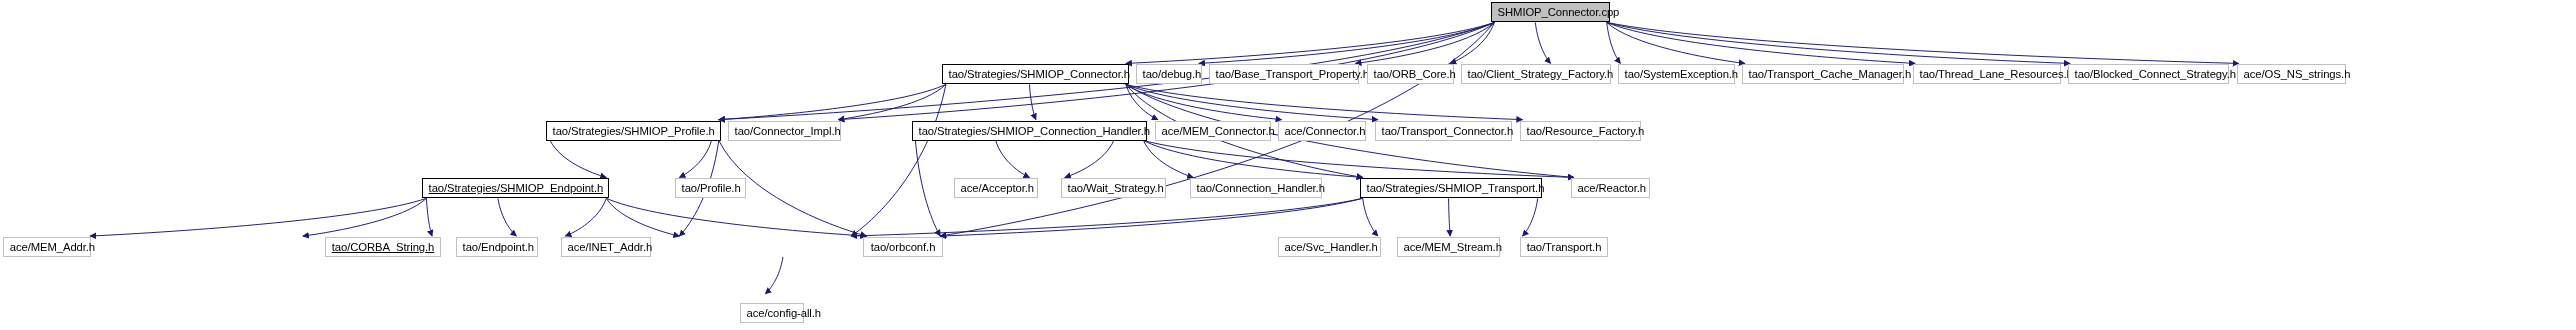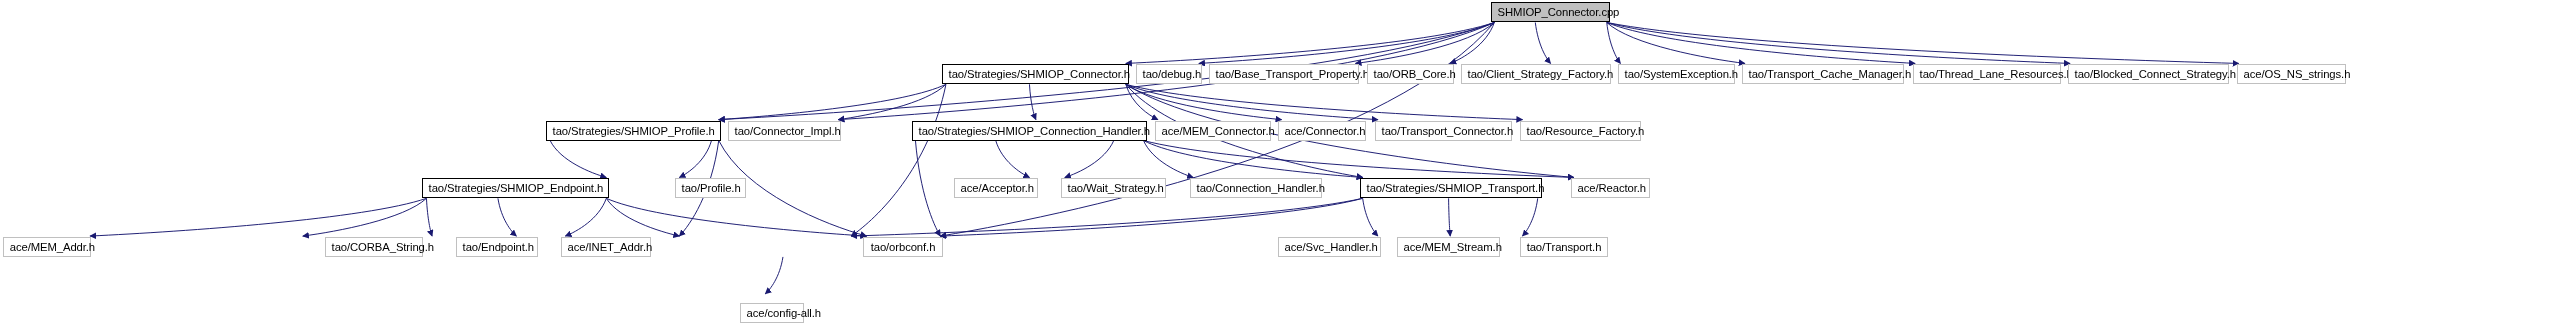--- a/index.html
+++ b/index.html
@@ -117,29 +117,29 @@
     <div class="node" style="left: 1913px; top: 64px; width: 148px;">tao/Thread_Lane_Resources.h</div>
     <div class="node" style="left: 2068px; top: 64px; width: 161px;">tao/Blocked_Connect_Strategy.h</div>
     <div class="node" style="left: 2237px; top: 64px; width: 109px;">ace/OS_NS_strings.h</div>
     <div class="node bold" style="left: 546px; top: 121px; width: 175px;">tao/Strategies/SHMIOP_Profile.h</div>
     <div class="node" style="left: 728px; top: 121px; width: 113px;">tao/Connector_Impl.h</div>
     <div class="node bold" style="left: 912px; top: 121px; width: 235px;">tao/Strategies/SHMIOP_Connection_Handler.h</div>
     <div class="node" style="left: 1155px; top: 121px; width: 116px;">ace/MEM_Connector.h</div>
     <div class="node" style="left: 1278px; top: 121px; width: 88px;">ace/Connector.h</div>
     <div class="node" style="left: 1375px; top: 121px; width: 137px;">tao/Transport_Connector.h</div>
     <div class="node" style="left: 1520px; top: 121px; width: 121px;">tao/Resource_Factory.h</div>
-    <div class="node bold" style="left: 422px; top: 178px; width: 187px;">tao/Strategies/SHMIOP_Endpoint.h</div>
+    <div class="node bold" style="left: 422px; top: 178px; width: 187px; text-decoration: underline;">tao/Strategies/SHMIOP_Endpoint.h</div>
     <div class="node" style="left: 675px; top: 178px; width: 71px;">tao/Profile.h</div>
     <div class="node" style="left: 954px; top: 178px; width: 84px;">ace/Acceptor.h</div>
     <div class="node" style="left: 1061px; top: 178px; width: 105px;">tao/Wait_Strategy.h</div>
     <div class="node" style="left: 1190px; top: 178px; width: 132px;">tao/Connection_Handler.h</div>
     <div class="node bold" style="left: 1360px; top: 178px; width: 182px;">tao/Strategies/SHMIOP_Transport.h</div>
     <div class="node" style="left: 1571px; top: 178px; width: 79px;">ace/Reactor.h</div>
     <div class="node" style="left: 3.2px; top: 237px; width: 88px;">ace/MEM_Addr.h</div>
-    <div class="node" style="left: 325px; top: 237px; width: 98px;">tao/CORBA_String.h</div>
+    <div class="node" style="left: 325px; top: 237px; width: 116px; text-decoration: underline;">tao/CORBA_String.h</div>
     <div class="node" style="left: 456px; top: 237px; width: 82px;">tao/Endpoint.h</div>
     <div class="node" style="left: 561px; top: 237px; width: 90px;">ace/INET_Addr.h</div>
     <div class="node" style="left: 863px; top: 237px; width: 80px;">tao/orbconf.h</div>
     <div class="node" style="left: 1278px; top: 237px; width: 103px;">ace/Svc_Handler.h</div>
     <div class="node" style="left: 1397px; top: 237px; width: 103px;">ace/MEM_Stream.h</div>
     <div class="node" style="left: 1520px; top: 237px; width: 88px;">tao/Transport.h</div>
     <div class="node" style="left: 740px; top: 295px; width: 64px; margin-top: 8px;">ace/config-all.h</div>
   </div>
 
 

